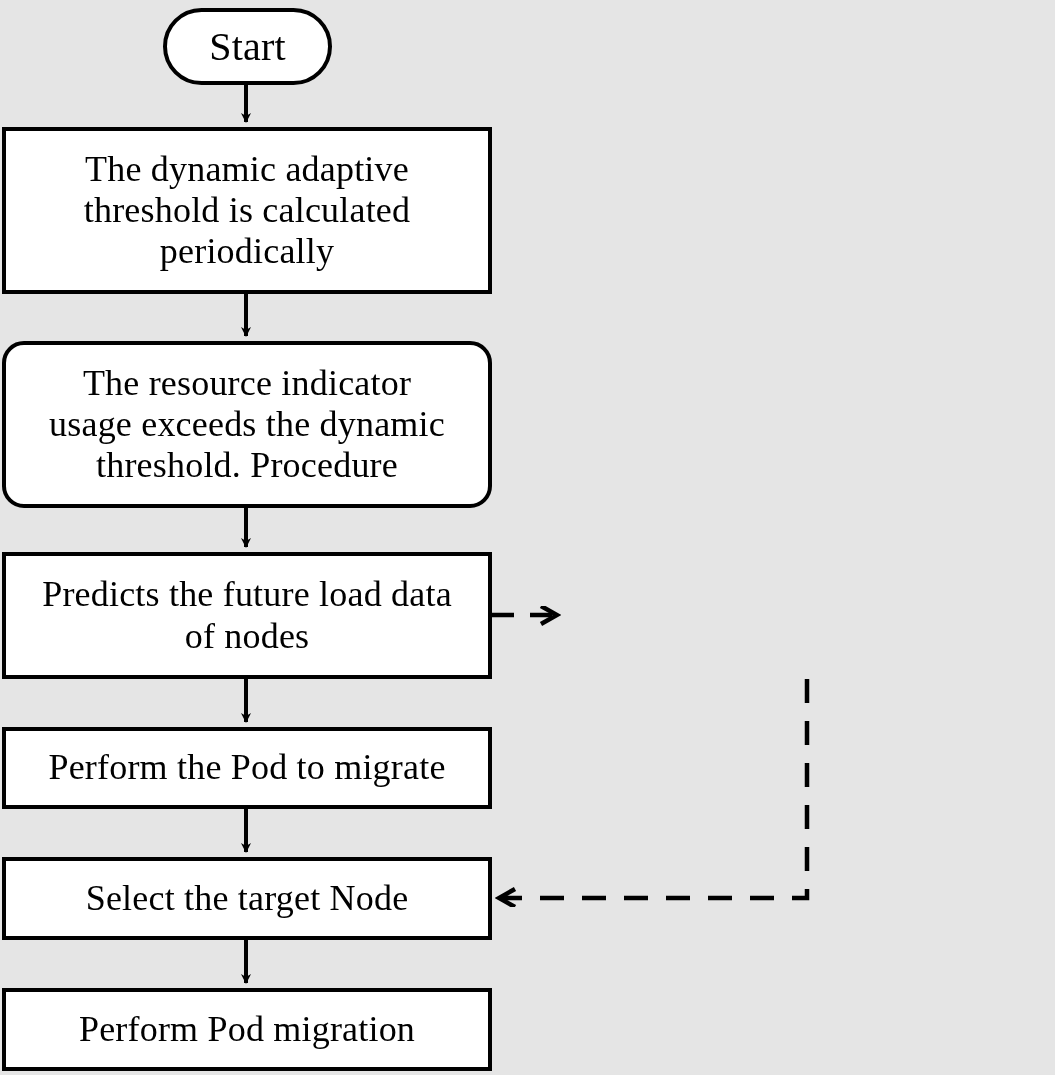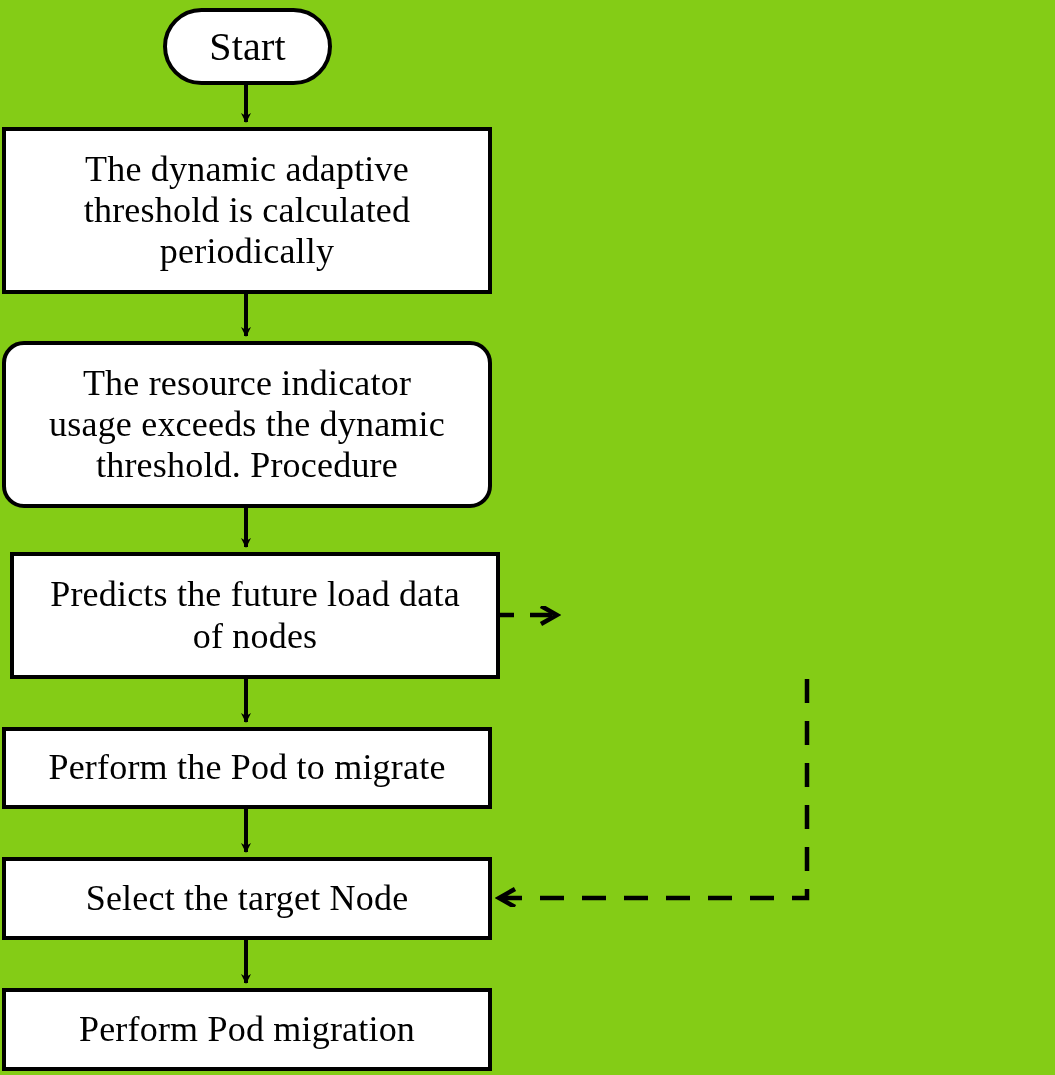--- a/index.html
+++ b/index.html
@@ -7,21 +7,21 @@
     padding: 0;
     background: #ffffff;
   }
   body {
     font-family: "Liberation Serif", "DejaVu Serif", serif;
   }
   #canvas {
     position: relative;
     width: 1055px;
     height: 1075px;
-    background: #84cc16;
+    background: #e5e5e5;
     overflow: hidden;
   }
   .node {
     position: absolute;
     box-sizing: border-box;
     border: 4px solid #000000;
     background: #ffffff;
     display: flex;
     align-items: center;
     justify-content: center;
@@ -104,21 +104,21 @@
 threshold is calculated
 periodically</span>
   </div>
 
   <div class="node" id="node-resource-exceeds" style="left: 2px; top: 341px; width: 490px; height: 167px; font-size: 36px; border-radius: 22px;">
     <span class="label">The resource indicator
 usage exceeds the dynamic
 threshold. Procedure</span>
   </div>
 
-  <div class="node" id="node-predict-load" style="left: 2px; top: 552px; width: 490px; height: 127px; font-size: 36px; margin-left: 8px;">
+  <div class="node" id="node-predict-load" style="left: 2px; top: 552px; width: 490px; height: 127px; font-size: 36px;">
     <span class="label">Predicts the future load data
 of nodes</span>
   </div>
 
 
   <div class="node" id="node-select-pod" style="left: 2px; top: 727px; width: 490px; height: 82px; font-size: 36px;">
     <span class="label">Perform the Pod to migrate</span>
   </div>
 
   <div class="node" id="node-select-target-node" style="left: 2px; top: 857px; width: 490px; height: 83px; font-size: 36px;">

